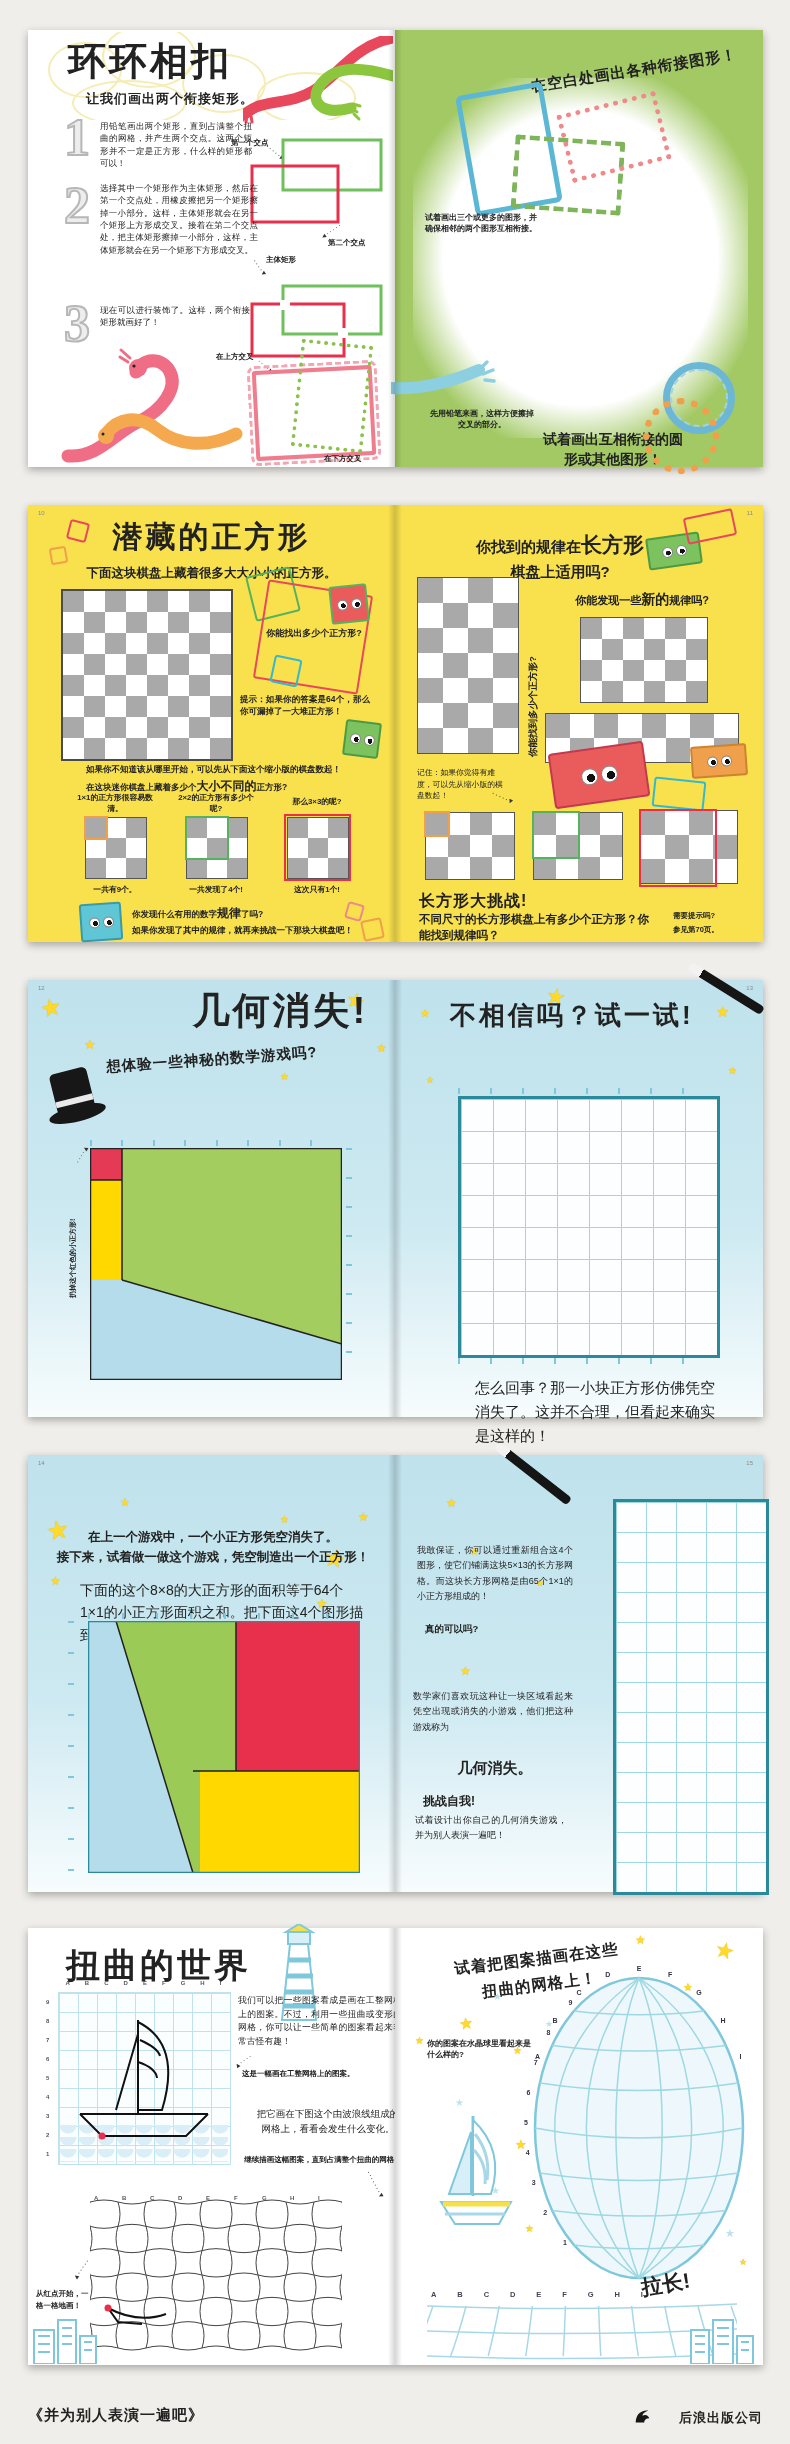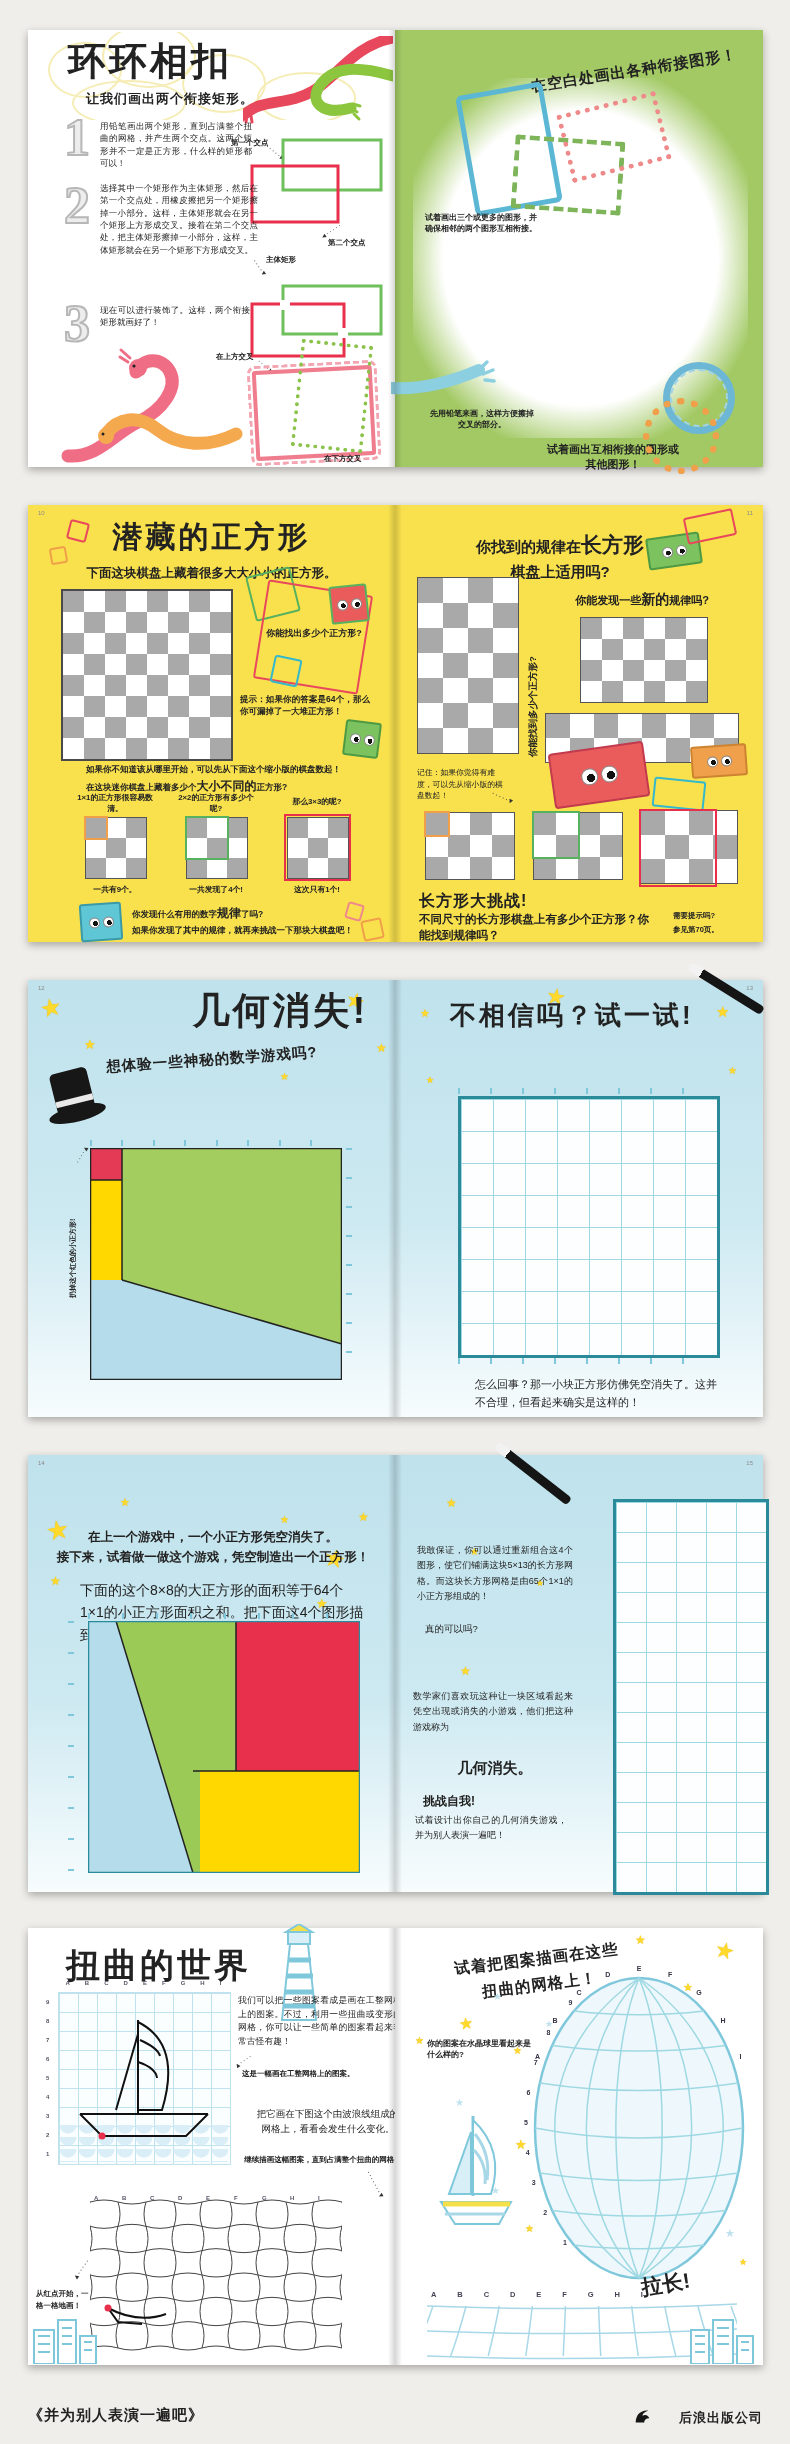--- a/index.html
+++ b/index.html
@@ -103,21 +103,21 @@
     <div class="ab hand" style="left:135px;top:30px;width:225px;font-size:15px;transform:rotate(-9deg);letter-spacing:1px">在空白处画出各种衔接图形！</div>
     <div class="frame" style="left:70px;top:58px;width:78px;height:112px;border:5px solid #5bb7d4;border-radius:6px;transform:rotate(-10deg)"></div>
     <div class="frame" style="left:118px;top:108px;width:100px;height:64px;border:5px dashed #7fb55a;transform:rotate(4deg)"></div>
     <div class="frame" style="left:168px;top:72px;width:92px;height:60px;border:5px dotted #ef8a8a;transform:rotate(-14deg)"></div>
     <div class="cap" style="position:absolute;left:30px;top:182px;width:118px;text-align:left;font-size:8px">试着画出三个或更多的图形，并确保相邻的两个图形互相衔接。</div>
     <svg class="ab" style="left:-4px;top:318px" width="110" height="52" viewBox="0 0 110 52">
       <path d="M0 40 C30 42 60 34 88 22" stroke="#8ccfe0" stroke-width="12" fill="none" stroke-linecap="round"></path>
       <path d="M88 22 l8 -8 m-4 12 l10 -4 m-8 10 l9 1" stroke="#8ccfe0" stroke-width="3.5" fill="none" stroke-linecap="round"></path>
     </svg>
     <div class="cap" style="position:absolute;left:32px;top:378px;width:110px;font-size:8px">先用铅笔来画，这样方便擦掉交叉的部分。</div>
-    <div class="cap" style="position:absolute;left:148px;top:412px;width:140px;font-size:11px">试着画出互相衔接的圆形或其他图形！</div>
+    <div class="cap" style="position:absolute;left:148px;top:400px;width:140px;font-size:14px">试着画出互相衔接的圆形或其他图形！</div>
     <div class="ab" style="left:268px;top:332px;width:58px;height:58px;border:7px solid #6cb6d6;border-radius:50%;outline:2px dashed #9fd3e8;outline-offset:-9px"></div>
     <div class="ab" style="left:248px;top:368px;width:62px;height:62px;border:7px dotted #f0a04a;border-radius:50%"></div>
   </div>
   <div class="gut"></div>
 </div>
 
 <div class="spread" style="top:505px">
   <div class="ab" style="left:0;top:0;width:735px;height:437px;background:#f9e14d"></div>
   <div class="pgnum" style="left:10px">10</div>
   <div class="pgnum" style="right:10px">11</div>
@@ -261,21 +261,21 @@
     <div class="ab vrot lbl" style="left:40px;top:318px;font-size:7px">扔掉这个红色的小正方形!</div>
     <div class="ab dots" style="left:44px;top:170px;transform:rotate(-60deg)">····▴</div>
   </div>
 
   <div class="ab" style="left:367px;top:0;width:368px;height:437px">
     <div class="ab t-big" style="left:55px;top:22px;font-size:26px">不相信吗？试一试!</div>
     <div class="ab" style="left:288px;top:4px;width:86px;height:9px;background:linear-gradient(90deg,#f2f2f2 0 14px,#151515 14px);transform:rotate(32deg);border-radius:4px"></div>
     <div class="ab" style="left:63px;top:108px;width:256px;height:6px;background:repeating-linear-gradient(90deg,#7fc8dc 0 2px,transparent 2px 32px)"></div>
     <div class="ab gridl" style="left:63px;top:116px;width:256px;height:256px;background-size:32px 32px;background-color:#fdfeff;border:3px solid #2a8a99"></div>
     <div class="ab" style="left:63px;top:378px;width:256px;height:6px;background:repeating-linear-gradient(90deg,#7fc8dc 0 2px,transparent 2px 32px)"></div>
-    <div class="ab" style="left:80px;top:396px;width:250px;font-size:11px;line-height:1.6">怎么回事？那一小块正方形仿佛凭空消失了。这并不合理，但看起来确实是这样的！</div>
+    <div class="ab" style="left:80px;top:396px;width:250px;font-size:15px;line-height:1.6">怎么回事？那一小块正方形仿佛凭空消失了。这并不合理，但看起来确实是这样的！</div>
   </div>
   <div class="gut"></div>
 </div>
 
 <div class="spread sky" style="top:1455px">
   <div class="pgnum" style="left:10px">14</div>
   <div class="pgnum" style="right:10px">15</div>
 
   <div class="ab star" style="left:18px;top:62px;font-size:26px;transform:rotate(-10deg)">★</div>
   <div class="ab star" style="left:92px;top:42px;font-size:11px">★</div>
@@ -303,21 +303,21 @@
       <polygon points="0,0 28,0 105,252 0,252" fill="#b5dcea"></polygon>
       <path d="M28 0 L105 252 M148 0 V150 M105 150 H272" stroke="#222" stroke-width="1.5" fill="none"></path>
       <rect x="0" y="0" width="272" height="252" fill="none" stroke="#2a8a99" stroke-width="2.5"></rect>
     </svg>
     <div class="ab" style="left:40px;top:166px;width:6px;height:252px;background:repeating-linear-gradient(#7fc8dc 0 2px,transparent 2px 31px)"></div>
   </div>
 
   <div class="ab" style="left:367px;top:16px;width:368px;height:538px">
     <div class="ab" style="left:92px;top:-2px;width:92px;height:9px;background:linear-gradient(90deg,#f2f2f2 0 14px,#151515 14px);transform:rotate(38deg);border-radius:4px"></div>
     <div class="ab" style="left:22px;top:72px;width:156px;font-size:9px;line-height:1.7;text-align:justify">我敢保证，你可以通过重新组合这4个图形，使它们铺满这块5×13的长方形网格。而这块长方形网格是由65个1×1的小正方形组成的！</div>
-    <div class="ab" style="left:30px;top:152px;font-size:9.5px;font-weight:normal">真的可以吗?</div>
+    <div class="ab" style="left:30px;top:152px;font-size:9.5px;font-weight:bold">真的可以吗?</div>
     <div class="ab" style="left:18px;top:218px;width:160px;font-size:9px;line-height:1.7;text-align:justify">数学家们喜欢玩这种让一块区域看起来凭空出现或消失的小游戏，他们把这种游戏称为</div>
     <div class="ab hand" style="left:30px;top:288px;width:140px;text-align:center;font-size:15px">几何消失。</div>
     <div class="ab" style="left:28px;top:322px;font-size:12px;font-weight:bold">挑战自我!</div>
     <div class="ab" style="left:20px;top:342px;width:152px;font-size:9px;line-height:1.7;text-align:justify">试着设计出你自己的几何消失游戏，并为别人表演一遍吧！</div>
     <div class="ab gridl" style="left:218px;top:28px;width:150px;height:390px;background-size:30px 30px;background-color:#fdfeff;border:3px solid #2a8a99"></div>
   </div>
   <div class="gut"></div>
 </div>
 
 <div class="spread" style="top:1928px">

